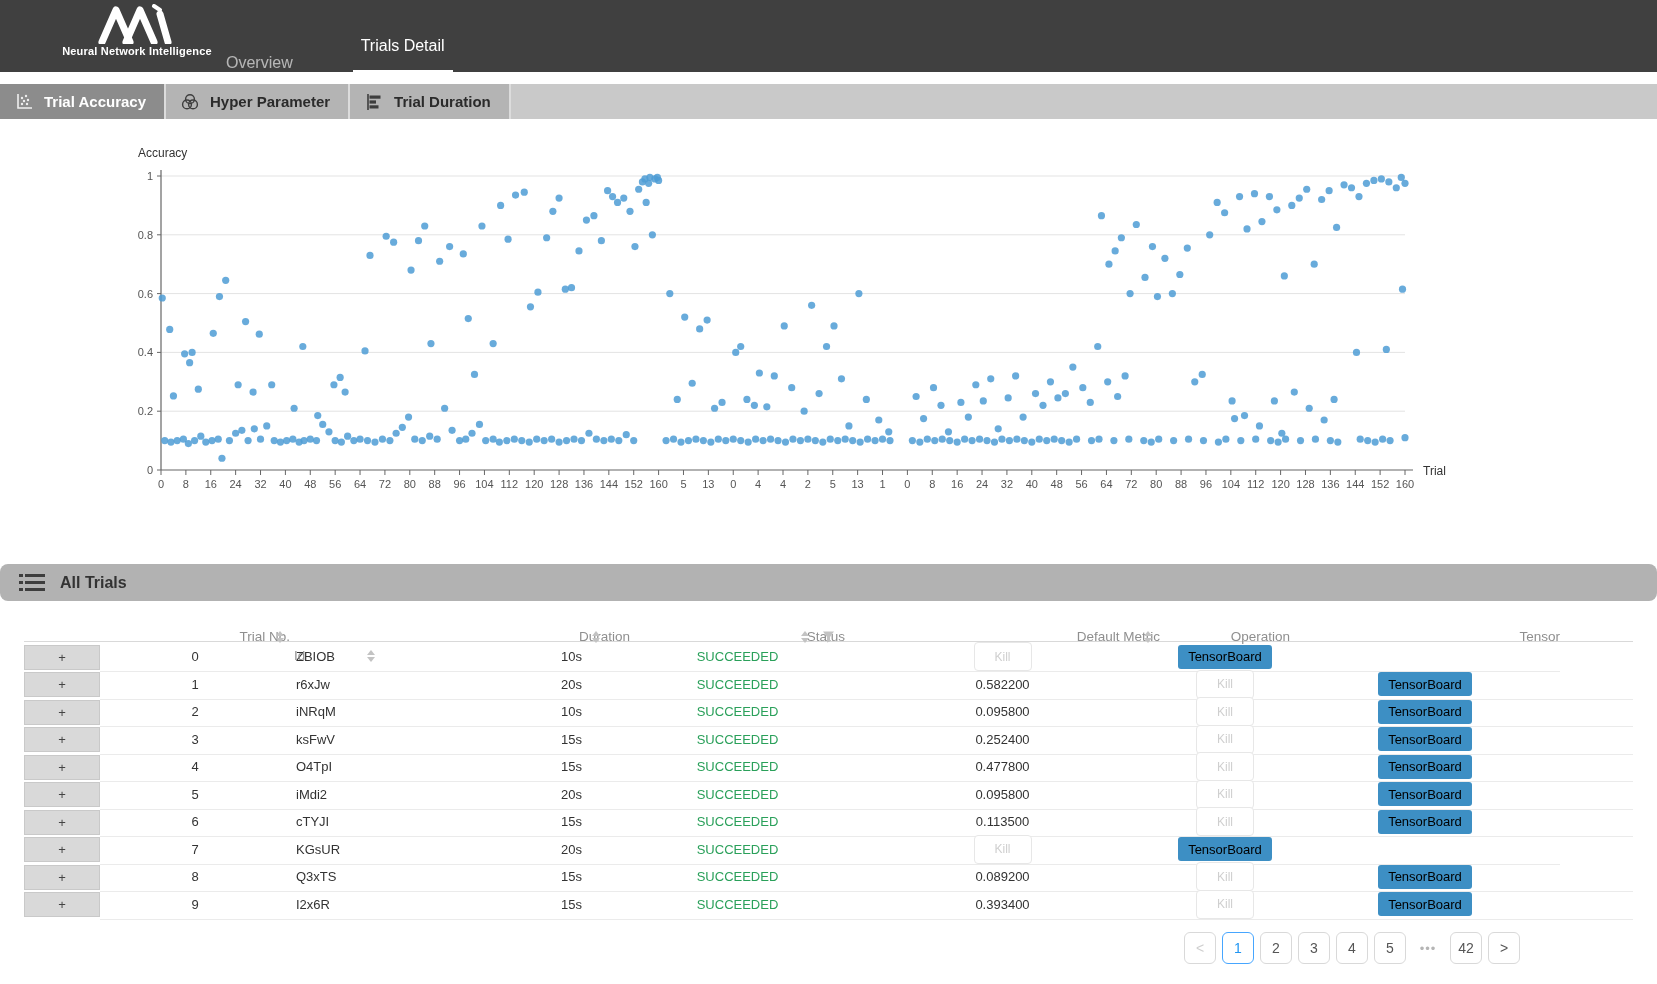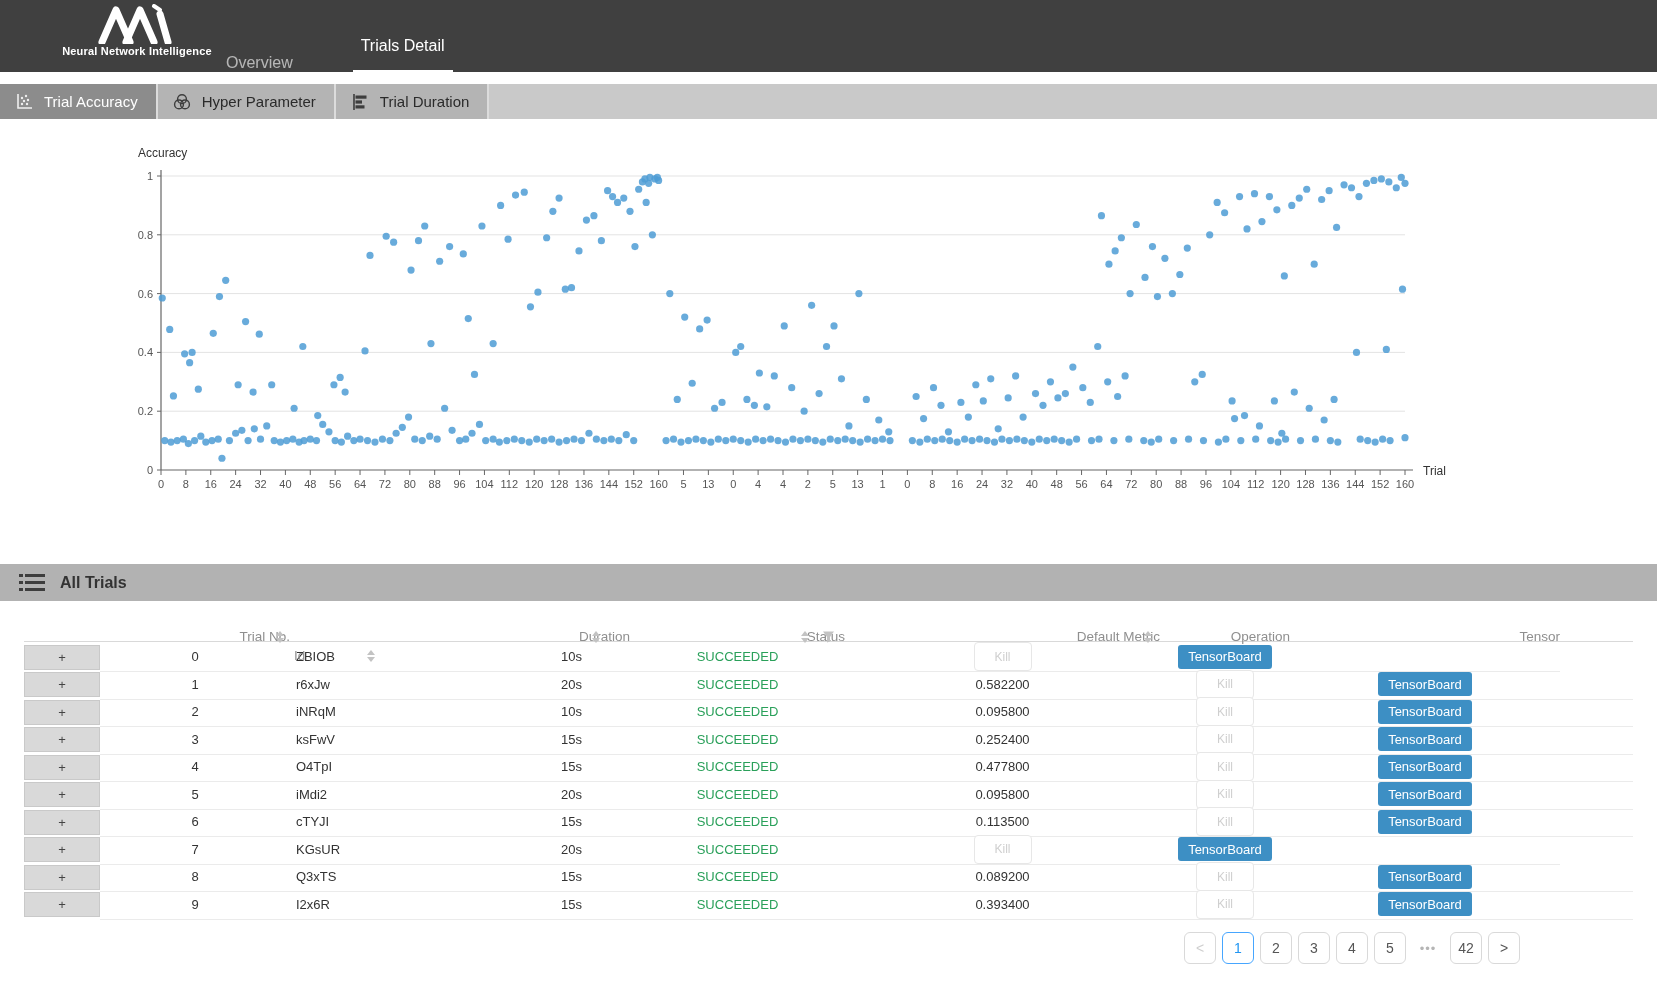--- a/index.html
+++ b/index.html
@@ -10,31 +10,31 @@
   .header { position:absolute; top:0; left:0; width:1657px; height:72px; background:#404040; }
   .logo { position:absolute; left:62px; top:4px; width:150px; text-align:center; }
   .logo svg { display:block; margin:0 auto; }
   .logo-text { color:#fff; font-size:11px; font-weight:bold; letter-spacing:.2px; margin-top:1px; white-space:nowrap; }
   .nav { position:absolute; left:218px; top:0; height:72px; display:flex; align-items:flex-end; gap:52px; }
   .nav-item { color:rgba(255,255,255,.62); font-size:16px; padding:0 8px 0 8px; cursor:pointer; }
   .nav-item.active { color:#fff; border-bottom:2px solid #fff; padding-bottom:15px; }
 
   
   .tabbar { position:absolute; top:84px; left:0; width:1657px; height:35px; background:#c9c9c9; display:flex; }
-  .tab { height:35px; display:flex; align-items:center; gap:10px; padding:0 18px 0 14px; background:#b4b4b4; border-right:2px solid #dcdcdc; color:#2b2b2b; font-size:15px; font-weight:400; cursor:pointer; }
+  .tab { height:35px; display:flex; align-items:center; gap:10px; padding:0 18px 0 14px; background:#b4b4b4; border-right:2px solid #dcdcdc; color:#2b2b2b; font-size:15px; font-weight:700; cursor:pointer; }
   .tab.active { background:#8c8c8c; color:#fff; }
   .tab .ticon { width:20px; height:20px; }
 
   
   #chart { position:absolute; top:119px; left:0; }
   .axis-label { font-size:12px; fill:#333; }
   .tick-label { font-size:11px; fill:#555; }
 
   
-  .section-bar { position:absolute; top:564px; left:0; width:1657px; height:37px; background:#b2b2b2; display:flex; align-items:center; }
+  .section-bar { position:absolute; top:564px; left:0; width:1657px; height:37px; background:#b2b2b2; display:flex; align-items:center;border-radius:8px; }
   .section-bar .sicon { margin-left:18px; }
   .section-title { margin-left:14px; font-size:16px; font-weight:bold; color:#333; }
 
   
   .table { position:absolute; top:610px; left:24px; width:1609px; }
   .thead, .trow { display:grid; grid-template-columns:76px 190px 125px 215px 215px 315px 130px 270px 73px; align-items:center; }
   .thead { height:32px; border-bottom:1px solid #d9d9d9; }
   .th { position:relative; color:#8f8f8f; font-size:13.5px; text-align:center; height:100%; display:flex; align-items:center; justify-content:flex-end; }
   .th.left { justify-content:flex-start; padding-left:4px;margin-top:38px; }
   .sort { position:absolute; top:50%; transform:translateY(-50%); display:flex; flex-direction:column; gap:2px; cursor:pointer; }
@@ -42,21 +42,21 @@
   .sort .dn { width:0; height:0; border-left:4px solid transparent; border-right:4px solid transparent; border-top:5px solid #c3c3c3; }
   .filter-ic { position:absolute; top:50%; transform:translateY(-50%); cursor:pointer; }
 
   .trow { height:27.5px; }
   .td { height:100%; display:flex; align-items:center; justify-content:center; font-size:13px; color:#333; border-bottom:1px solid #ebebeb; }
   .td.left { justify-content:flex-start; padding-left:6px; }
   .td.dur { justify-content:flex-end; padding-right:48px; }
   .expander { height:25px; margin:1px 0; background:#d9d9d9; border:1px solid #c9c9c9; display:flex; align-items:center; justify-content:center; font-size:13px; color:#444; cursor:pointer; }
   .status-succeeded { color:#2aa05a; }
   .kill-btn { width:58px; height:29px; background:#fff; border:1px solid #e7e7e7; border-radius:4px; color:#cfcfcf; font-size:12px; cursor:not-allowed; }
-  .tb-btn { width:94px; height:24px; background:#3d8fc4; border:none; border-radius:3px; color:#ffffff; font-size:13px; cursor:pointer; }
+  .tb-btn { width:94px; height:24px; background:#3d8fc4; border:none; border-radius:3px; color:#000000; font-size:13px; cursor:pointer; }
 
   
   .pagination { position:absolute; top:932px; right:137px; display:flex; gap:6px; }
   .pg { width:32px; height:32px; border:1px solid #d9d9d9; border-radius:6px; background:#fff; display:flex; align-items:center; justify-content:center; font-size:14px; color:#555; cursor:pointer; }
   .pg.active { border-color:#46a6ff; color:#2196f3; }
   .pg.disabled { color:#cfcfcf; cursor:default; }
   .pg.dots { border:none; color:#b5b5b5; letter-spacing:1px; font-size:13px; }
 </style>
 </head>
 <body>

